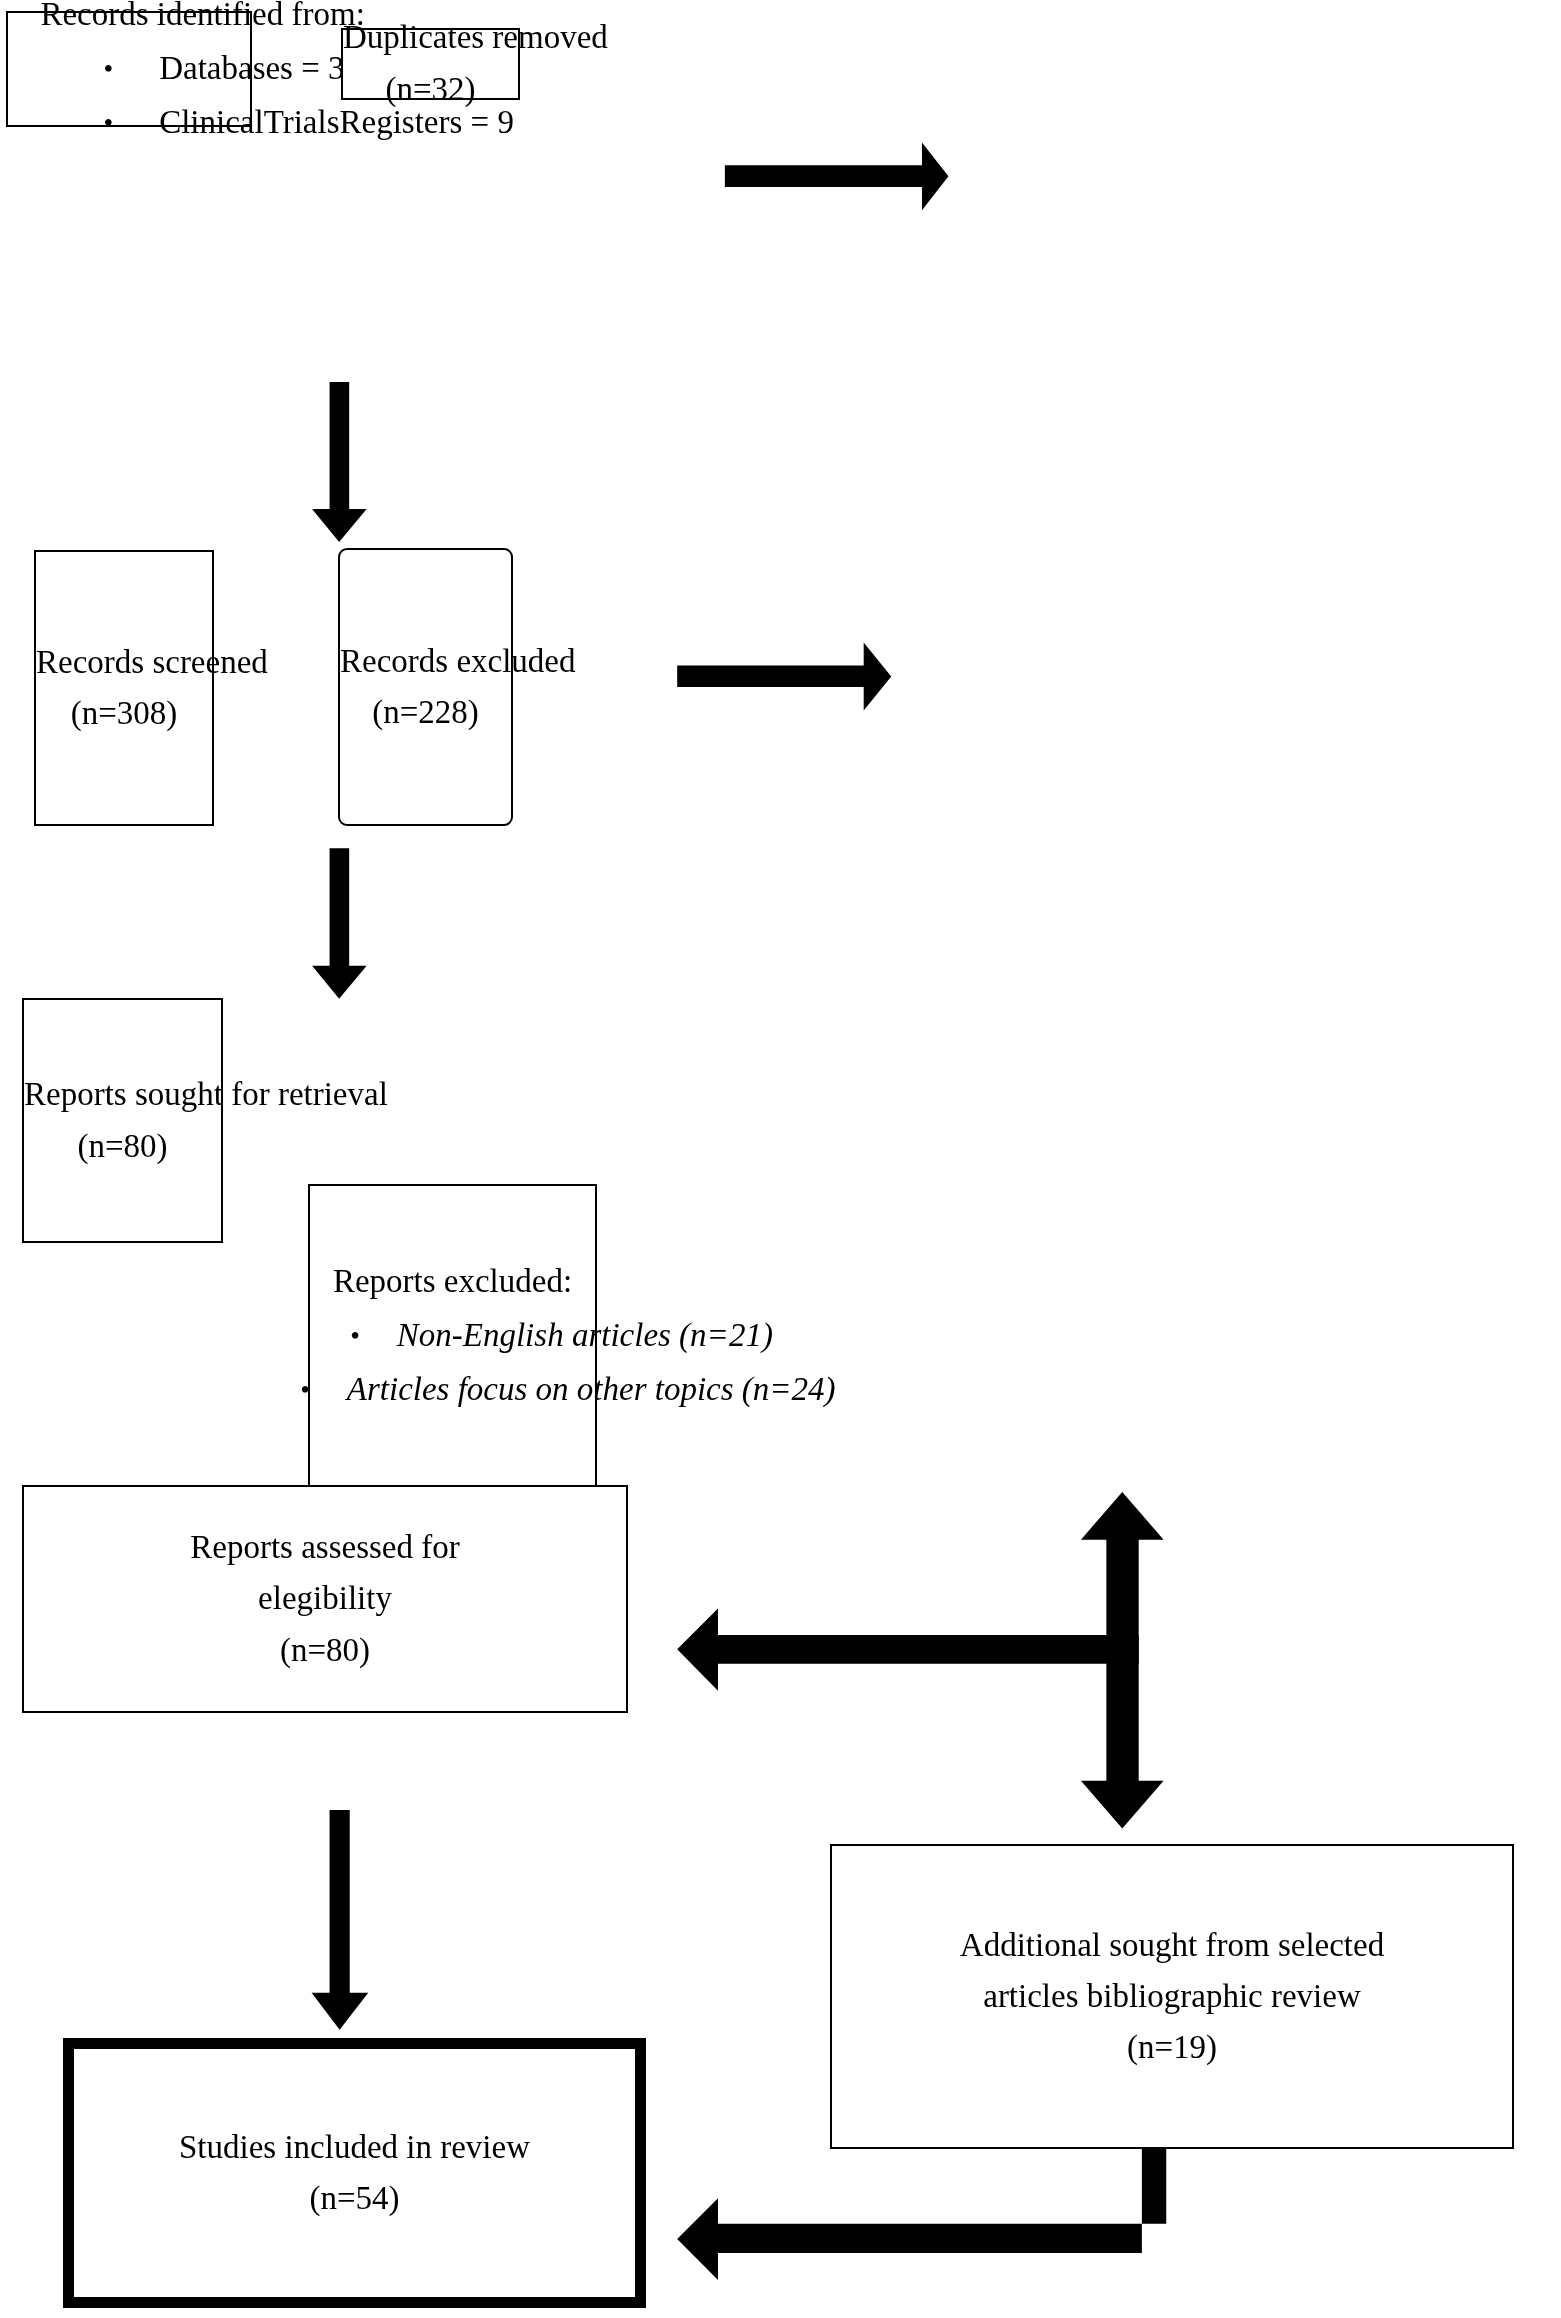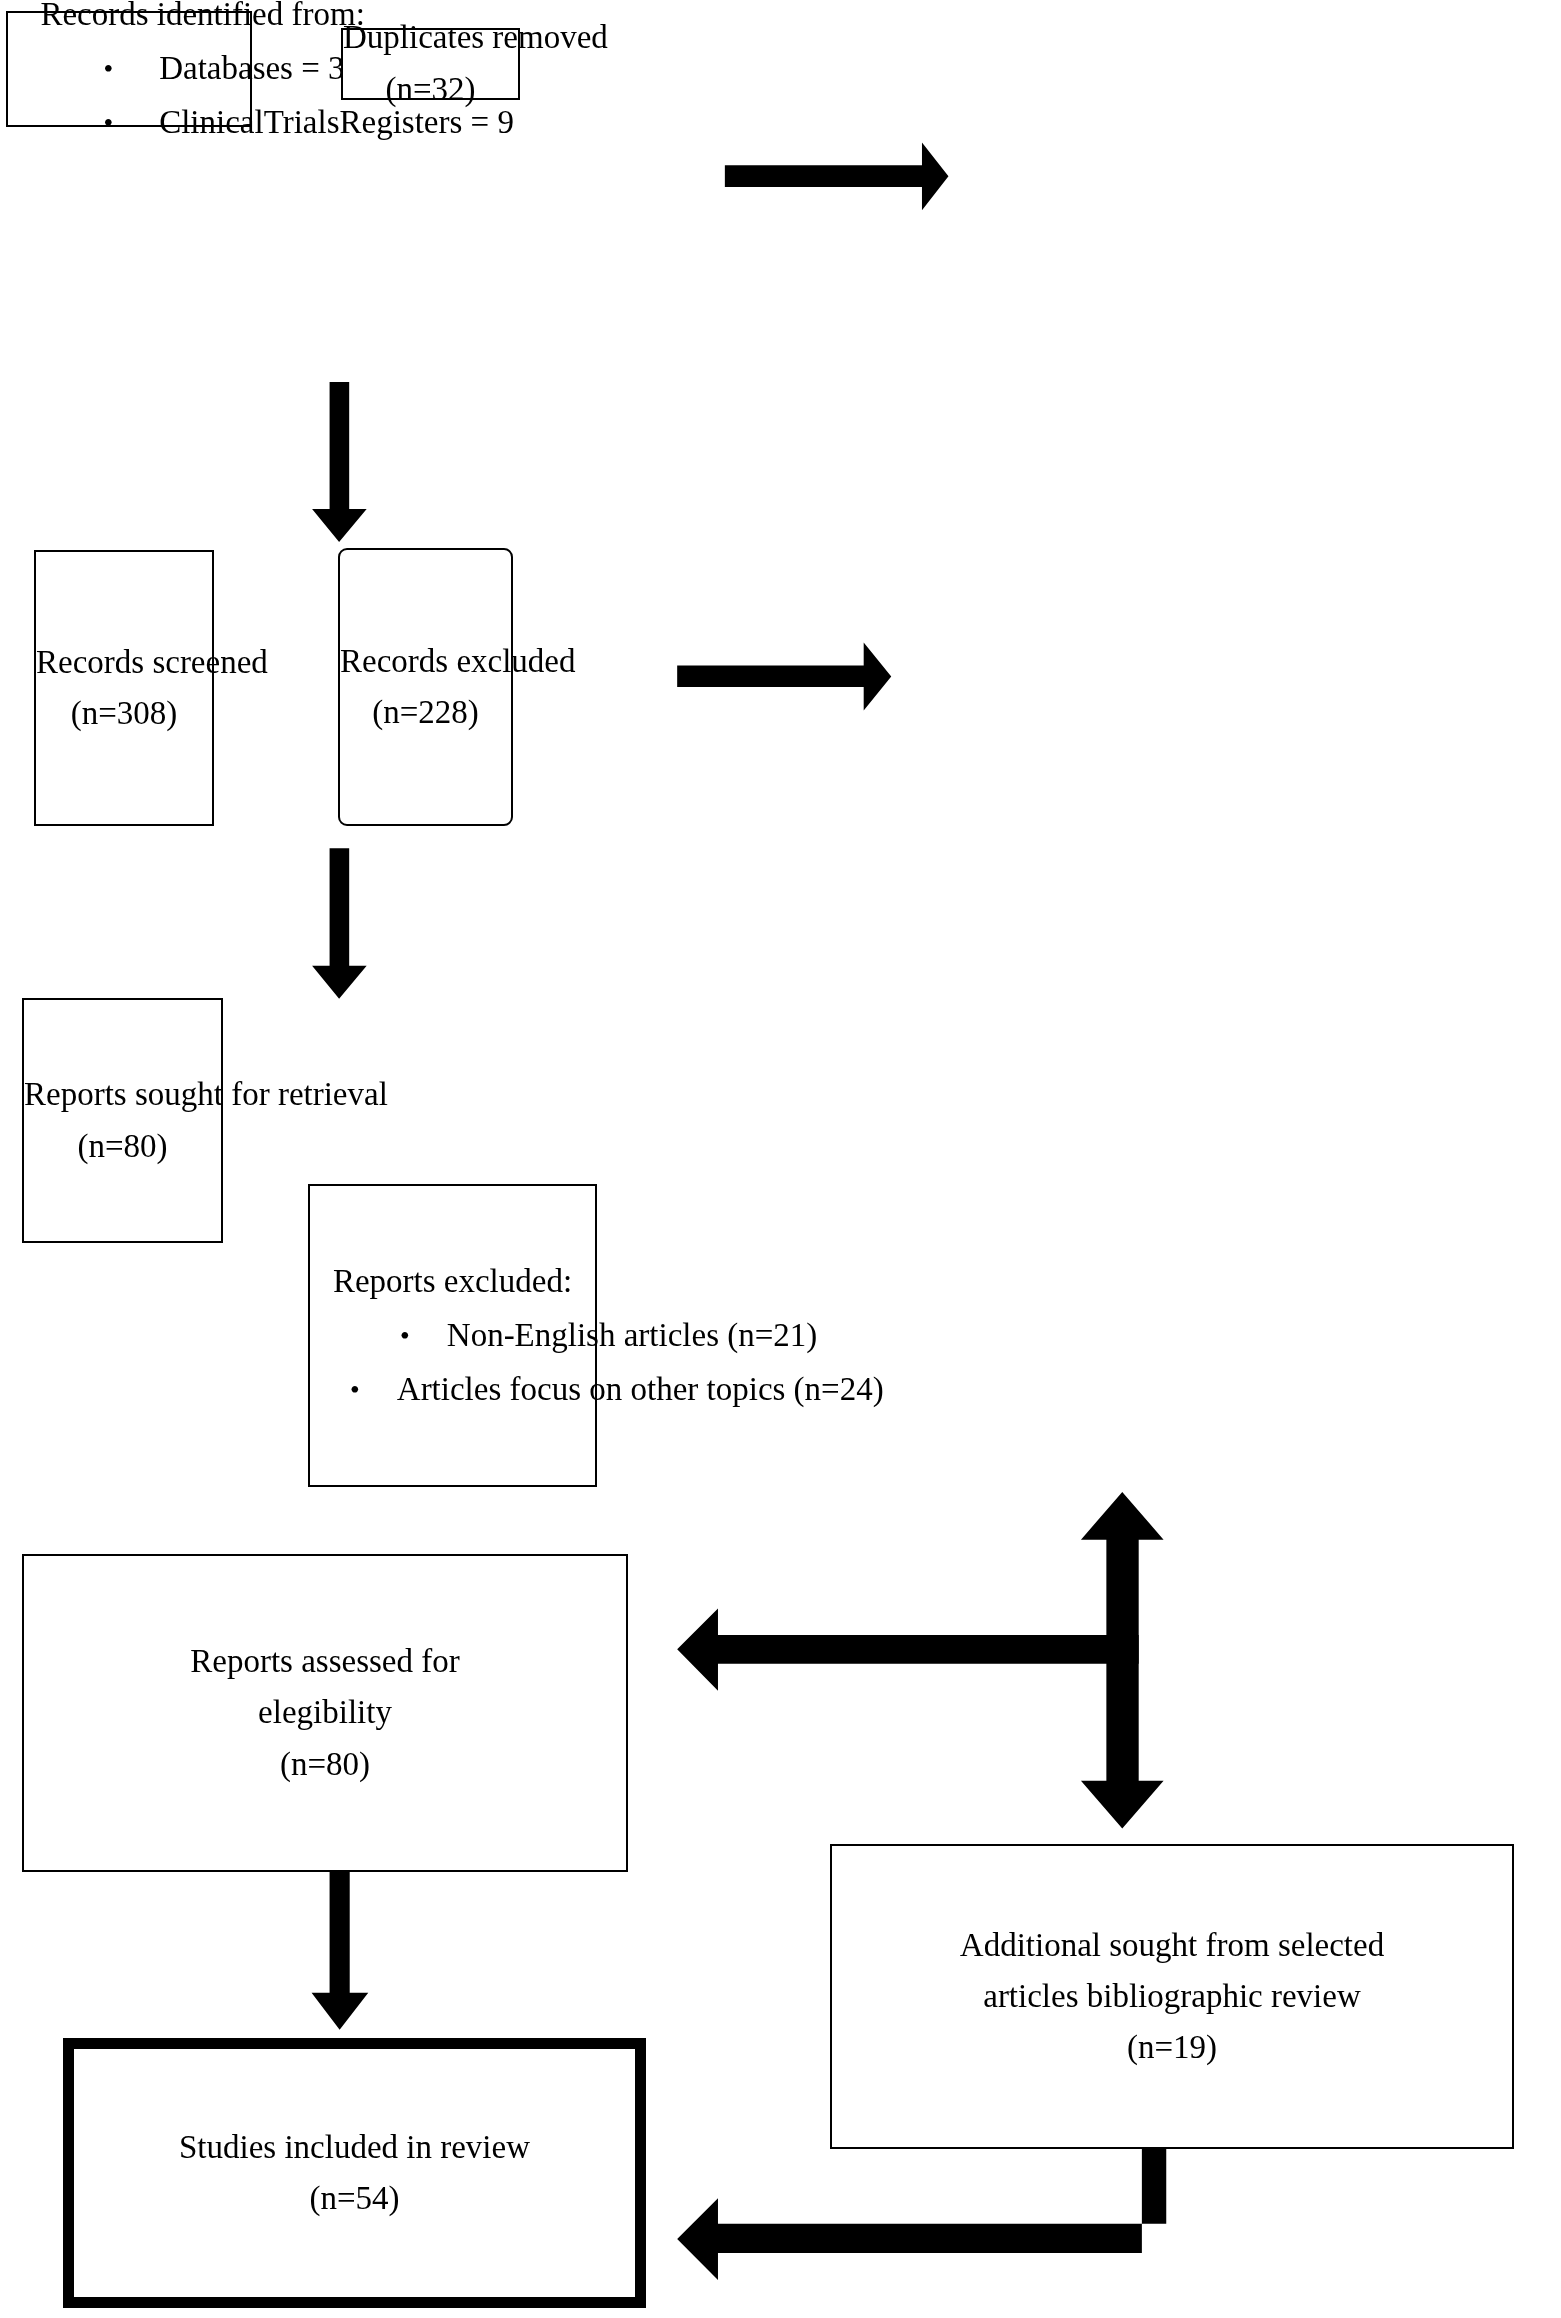--- a/index.html
+++ b/index.html
@@ -72,21 +72,21 @@
     vertical-align: middle;
   }
   ul.bullets li .bullet-text {
     display: inline-block;
     vertical-align: middle;
   }
   
   #box-identified ul.bullets { padding-left: 95px; }
   #box-identified ul.bullets li .bullet-text { padding-left: 42px; }
   
-  #box-reports-excluded ul.bullets { padding-left: 90px; }
+  #box-reports-excluded ul.bullets { padding-left: 40px; font-style: italic; }
   #box-reports-excluded ul.bullets li .bullet-text { padding-left: 33px; }
   #box-reports-excluded ul.bullets li.indent-less { padding-left: 0px; margin-left: -50px; }
 </style>
 </head>
 <body>
 
 <div id="diagram-root">
 
   <svg class="flow-canvas" viewBox="0 0 2946 4375">
 
@@ -176,21 +176,21 @@
         <li>
           <span class="bullet-dot">•</span><span class="bullet-text">Non-English articles (n=21)</span>
         </li>
         <li class="indent-less">
           <span class="bullet-dot">•</span><span class="bullet-text">Articles focus on other topics (n=24)</span>
         </li>
       </ul>
     </div>
   </div>
 
-  <div class="flow-box center" id="box-assessed-main" style="left:22px; top:1554px; width:606px; height:318px;">
+  <div class="flow-box center" id="box-assessed-main" style="left:22px; top:1485px; width:606px; height:228px;">
     <div class="box-body">
       <div class="line">Reports assessed for</div>
       <div class="line">elegibility</div>
       <div class="line">(n=80)</div>
     </div>
   </div>
 
   <div class="flow-box center" id="box-additional" style="left:830px; top:1844px; width:684px; height:305px;">
     <div class="box-body">
       <div class="line">Additional sought from selected</div>

